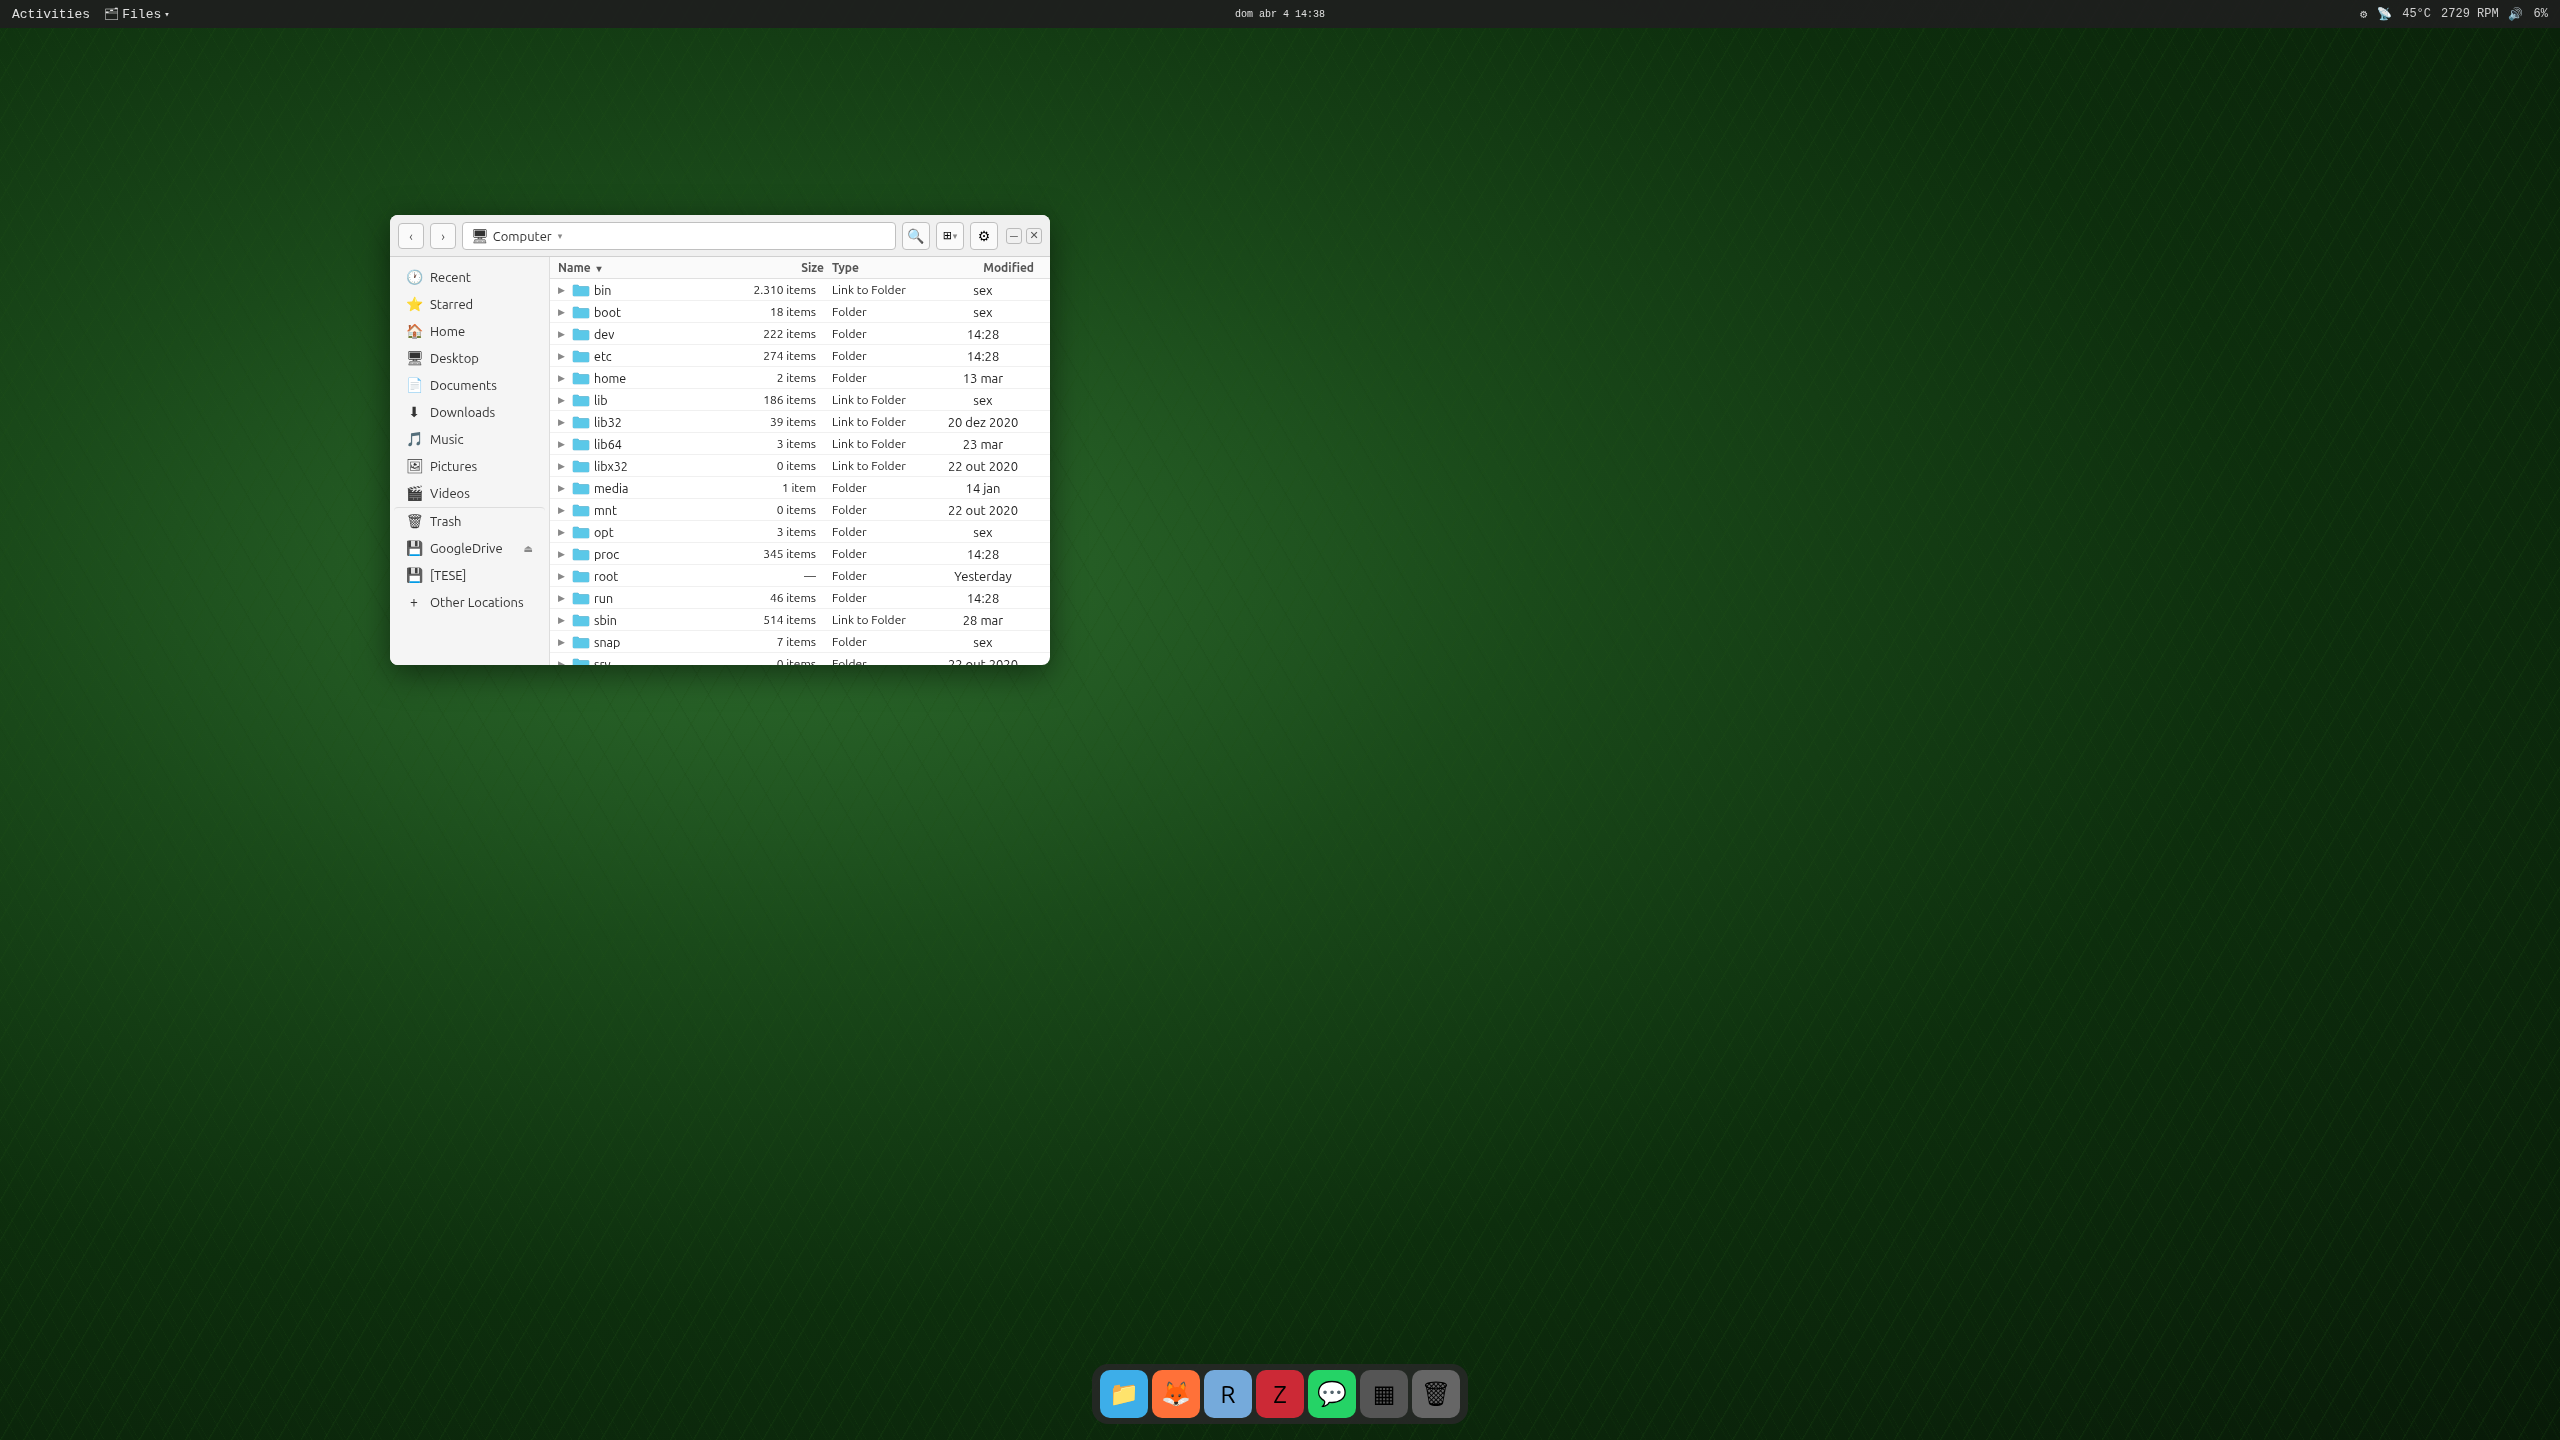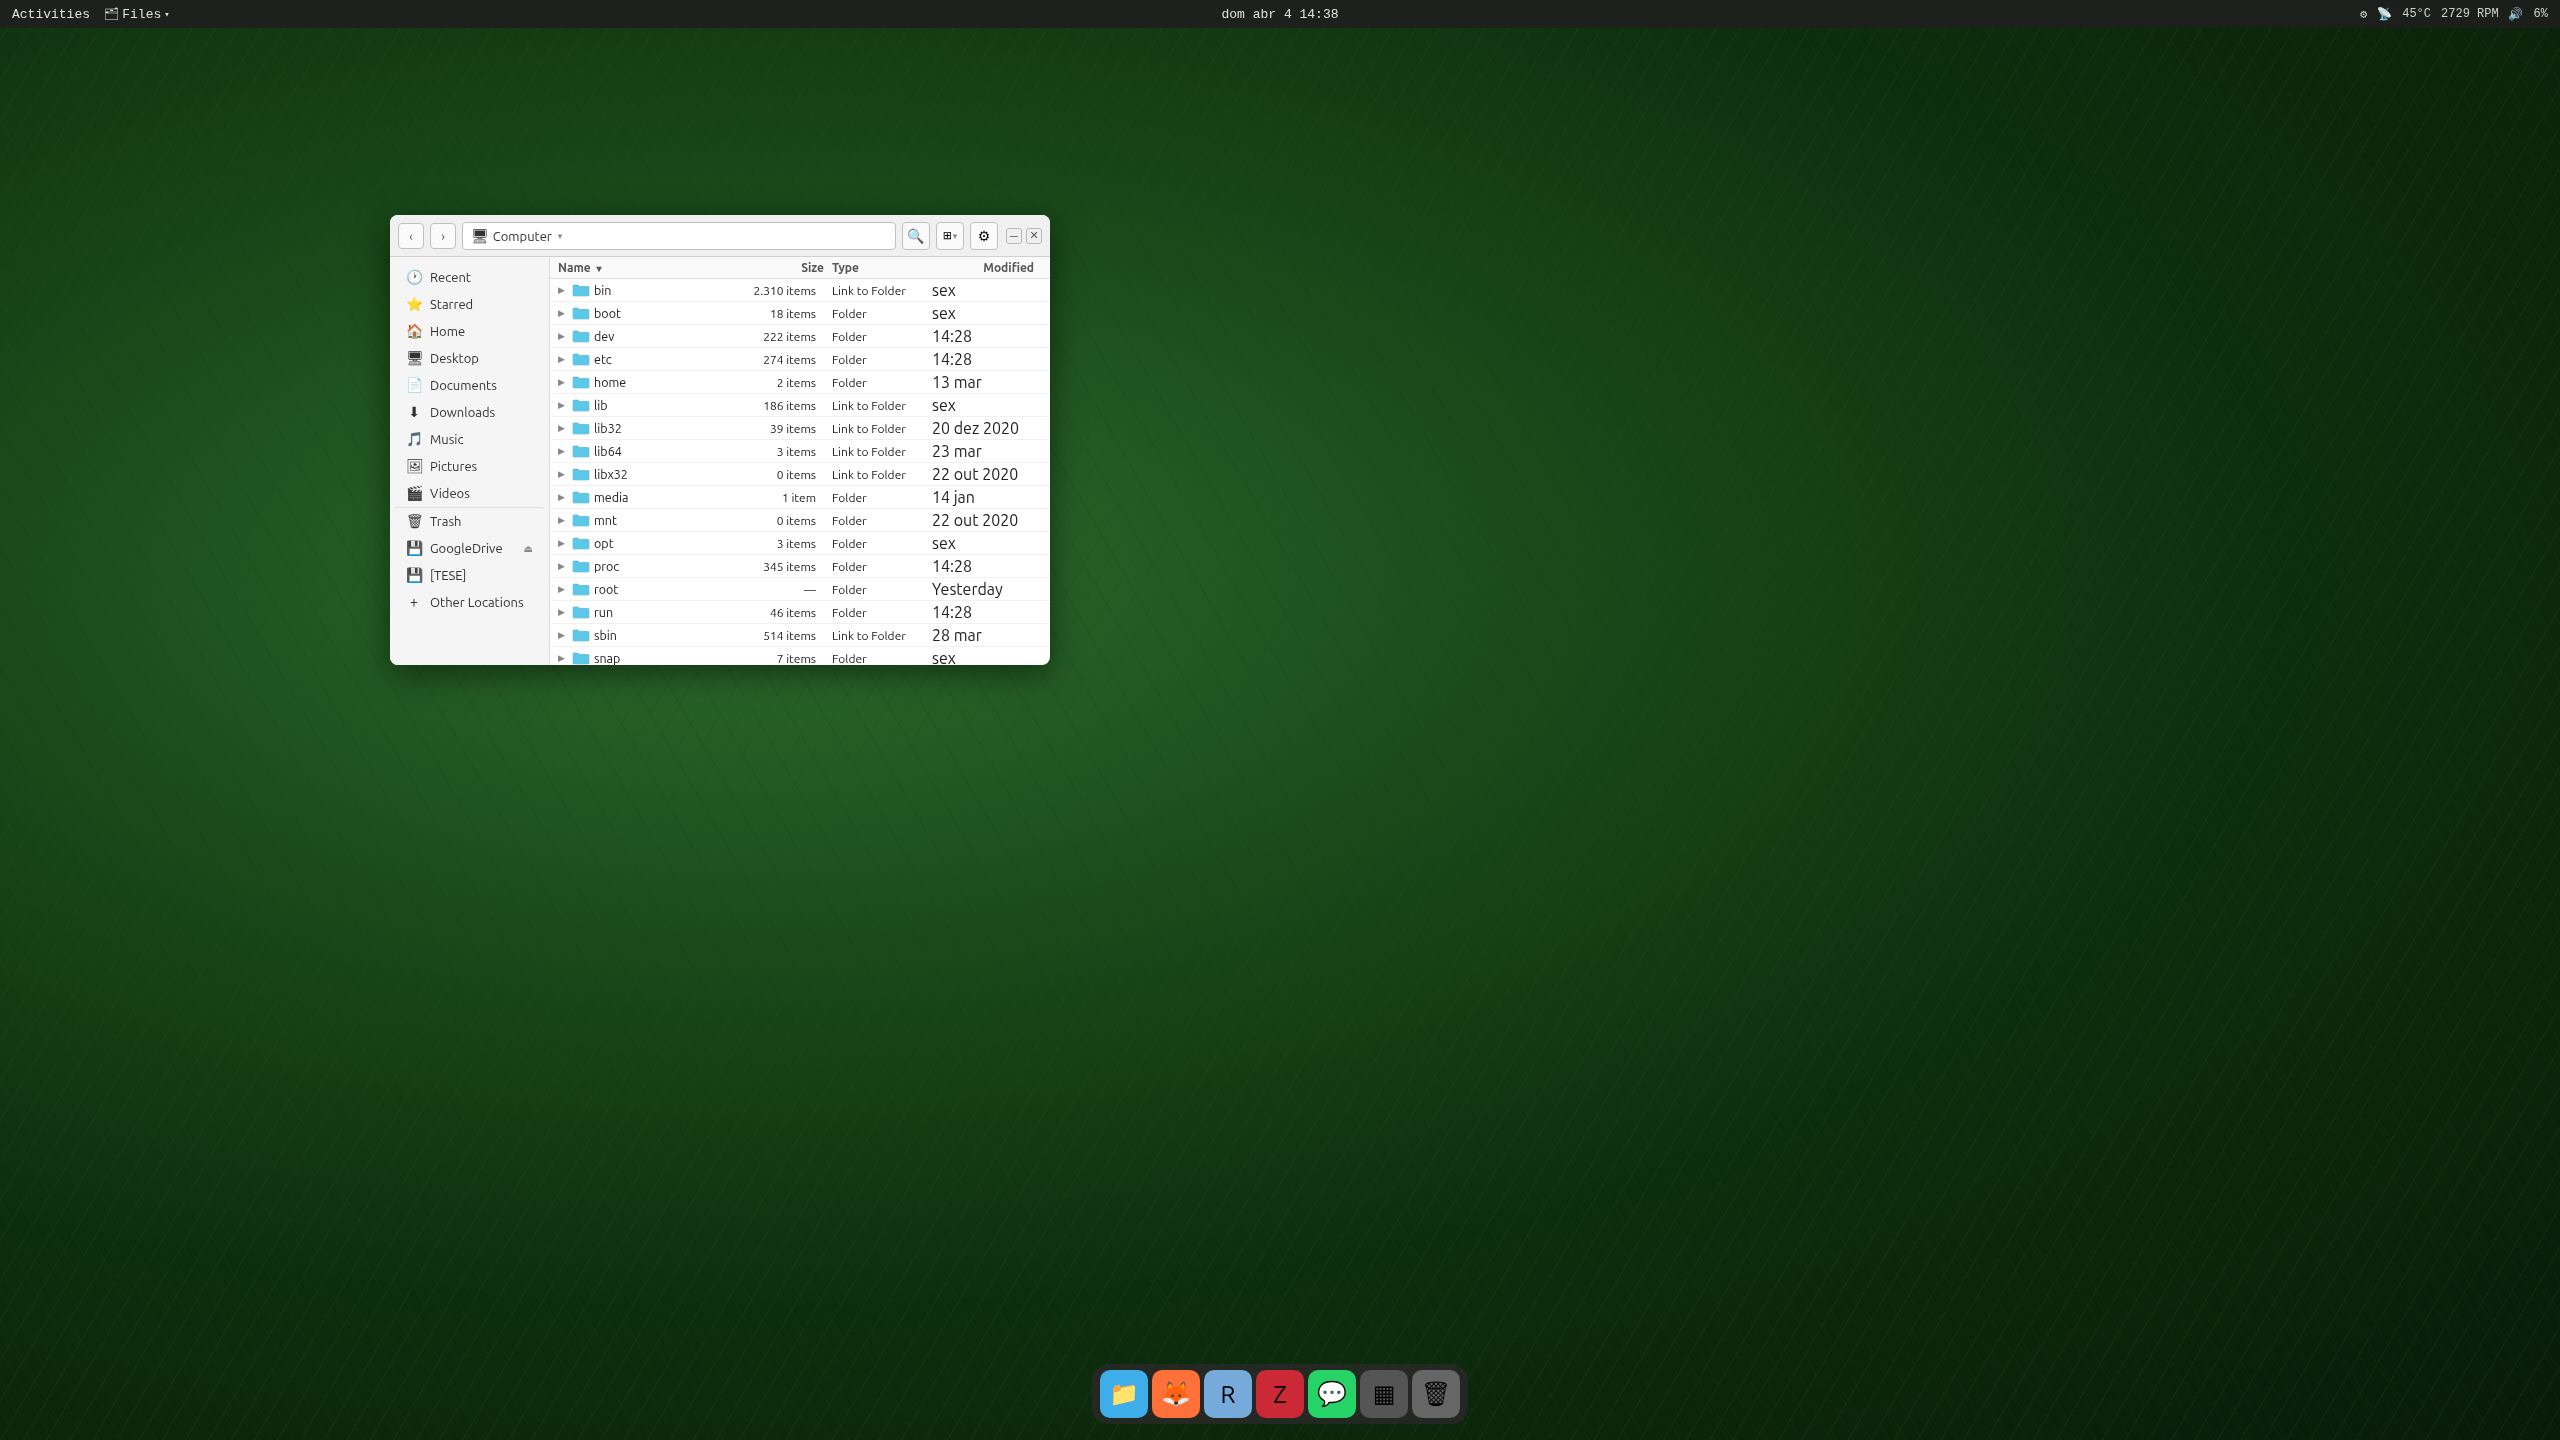--- a/index.html
+++ b/index.html
@@ -47,21 +47,21 @@
     }
     .topbar-left {
       display: flex;
       align-items: center;
       gap: 14px;
     }
     .topbar-center {
       position: absolute;
       left: 50%;
       transform: translateX(-50%);
-      font-size: 13px;
+      font-size: 10px;
       color: #e0e0e0;
     }
     .topbar-right {
       display: flex;
       align-items: center;
       gap: 10px;
       font-size: 12px;
     }
     .topbar-right span {
       color: #d0d0d0;
@@ -295,21 +295,21 @@
       display: inline-flex;
       align-items: center;
     }
     .fi-folder svg {
       width: 18px;
       height: 14px;
     }
 
     .file-row .col-size { width: 90px; text-align: right; padding-right: 16px; font-size: 12px; }
     .file-row .col-type { width: 100px; font-size: 12px; }
-    .file-row .col-modified { width: 110px; text-align: left; padding-right: 8px; font-size: 16px; }
+    .file-row .col-modified { width: 110px; text-align: center; padding-right: 8px; font-size: 13px; }
     .file-row .fname { overflow: hidden; text-overflow: ellipsis; white-space: nowrap; text-align: right; }
   </style>
 </head>
 <body>
 
 <div class="desktop-bg"></div>
 
 <div class="topbar">
   <div class="topbar-left">
     <span style="cursor:pointer">Activities</span>

